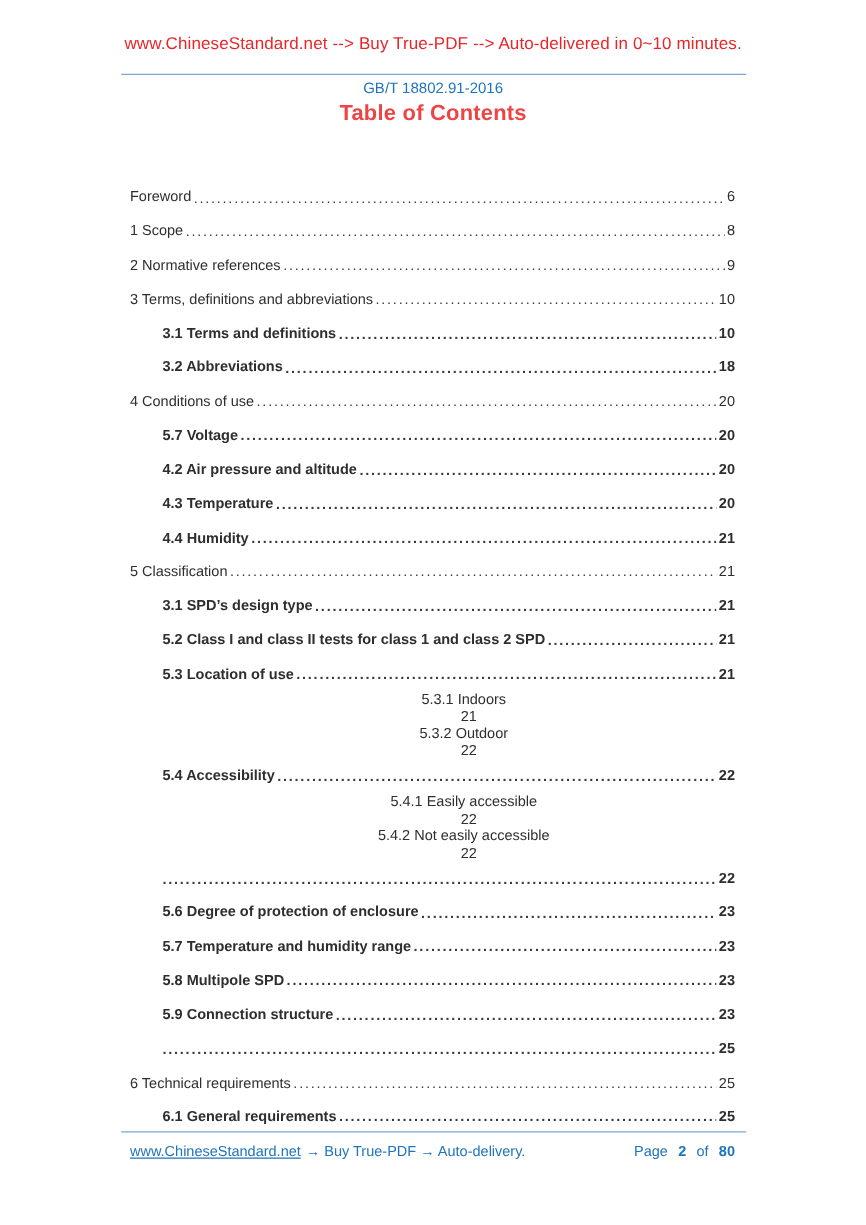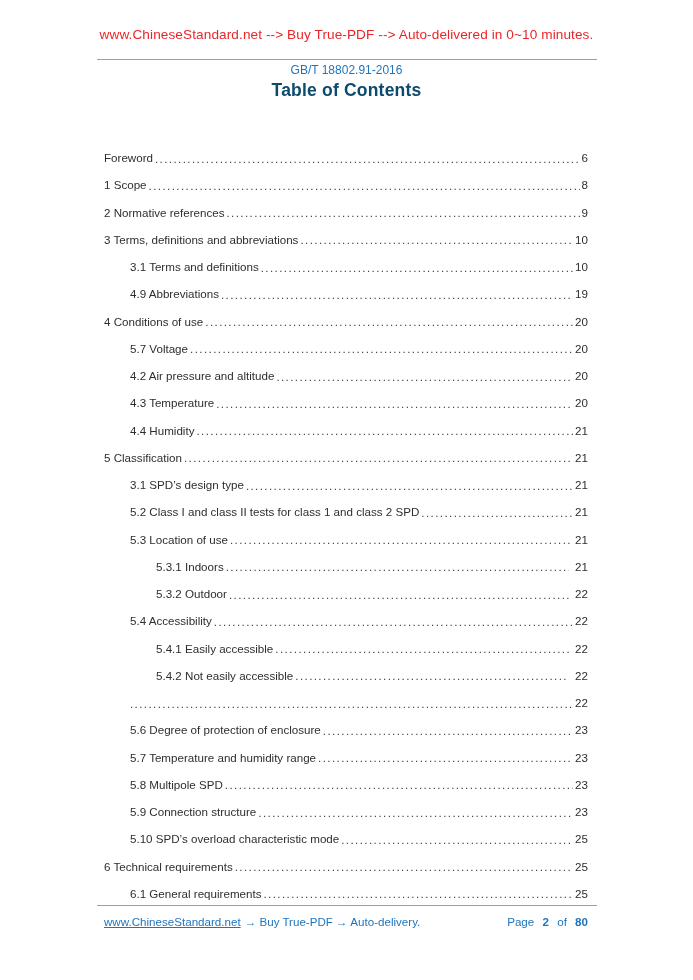--- a/index.html
+++ b/index.html
@@ -38,39 +38,39 @@
     width: 500px; height: 0;
     border-top: 1px solid var(--rule-blue);
   }
 
   
   .page-title {
     position: absolute; top: 80px; left: 0; right: 0;
     text-align: center;
     font-size: 17.5px;
     font-weight: bold;
-    color: #0c4a6e;
+    color: #ef4444;
     letter-spacing: 0.2px;
   }
 
   
   .toc-list {
     position: absolute; top: 144px; left: 104px;
     width: 484px;
   }
   .toc-row {
     height: 27.25px;
     display: flex;
     align-items: center;
     font-size: 11.6px;
     color: #2e2e2e;
     white-space: nowrap;
   }
-  .toc-row.level-1 { padding-left: 26px; }
-  .toc-row.level-2 { padding-left: 52px; }
+  .toc-row.level-1 { padding-left: 26px; font-weight: bold; }
+  .toc-row.level-2 { padding-left: 52px; flex-direction: column; }
   .toc-label { flex: 0 0 auto; padding-right: 2px; }
   .toc-dots {
     flex: 1 1 auto;
     overflow: hidden;
     color: #3a3a3a;
     letter-spacing: 1.4px;
     padding-top: 1px;
   }
   .toc-page { flex: 0 0 auto; padding-left: 2px; text-align: right; }
   .toc-row.level-2 .toc-page { padding-left: 6px; }
@@ -133,23 +133,23 @@
       <span class="toc-label">3 Terms, definitions and abbreviations</span>
       <span class="toc-dots">............................................................................................................................................................................................................................................................................................................</span>
       <span class="toc-page">10</span>
     </div>
       <div class="toc-row level-1">
       <span class="toc-label">3.1 Terms and definitions</span>
       <span class="toc-dots">............................................................................................................................................................................................................................................................................................................</span>
       <span class="toc-page">10</span>
     </div>
       <div class="toc-row level-1">
-      <span class="toc-label">4.9 Abbreviations</span>
-      <span class="toc-dots">............................................................................................................................................................................................................................................................................................................</span>
-      <span class="toc-page">19</span>
+      <span class="toc-label">3.2 Abbreviations</span>
+      <span class="toc-dots">............................................................................................................................................................................................................................................................................................................</span>
+      <span class="toc-page">18</span>
     </div>
       <div class="toc-row level-0">
       <span class="toc-label">4 Conditions of use</span>
       <span class="toc-dots">............................................................................................................................................................................................................................................................................................................</span>
       <span class="toc-page">20</span>
     </div>
       <div class="toc-row level-1">
       <span class="toc-label">5.7 Voltage</span>
       <span class="toc-dots">............................................................................................................................................................................................................................................................................................................</span>
       <span class="toc-page">20</span>
@@ -232,21 +232,20 @@
       <span class="toc-label">5.8 Multipole SPD</span>
       <span class="toc-dots">............................................................................................................................................................................................................................................................................................................</span>
       <span class="toc-page">23</span>
     </div>
       <div class="toc-row level-1">
       <span class="toc-label">5.9 Connection structure</span>
       <span class="toc-dots">............................................................................................................................................................................................................................................................................................................</span>
       <span class="toc-page">23</span>
     </div>
       <div class="toc-row level-1">
-      <span class="toc-label">5.10 SPD’s overload characteristic mode</span>
       <span class="toc-dots">............................................................................................................................................................................................................................................................................................................</span>
       <span class="toc-page">25</span>
     </div>
       <div class="toc-row level-0">
       <span class="toc-label">6 Technical requirements</span>
       <span class="toc-dots">............................................................................................................................................................................................................................................................................................................</span>
       <span class="toc-page">25</span>
     </div>
       <div class="toc-row level-1">
       <span class="toc-label">6.1 General requirements</span>

